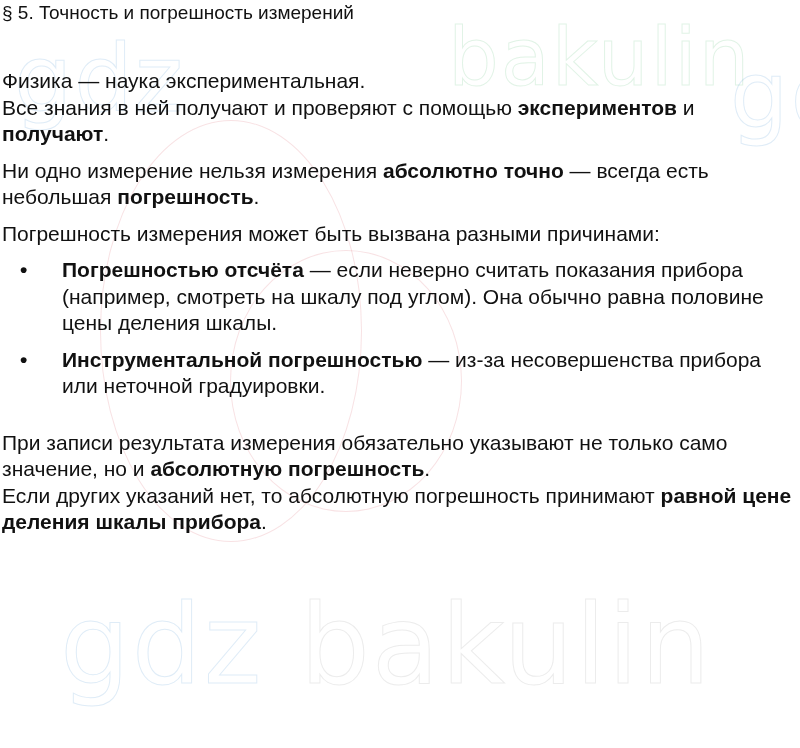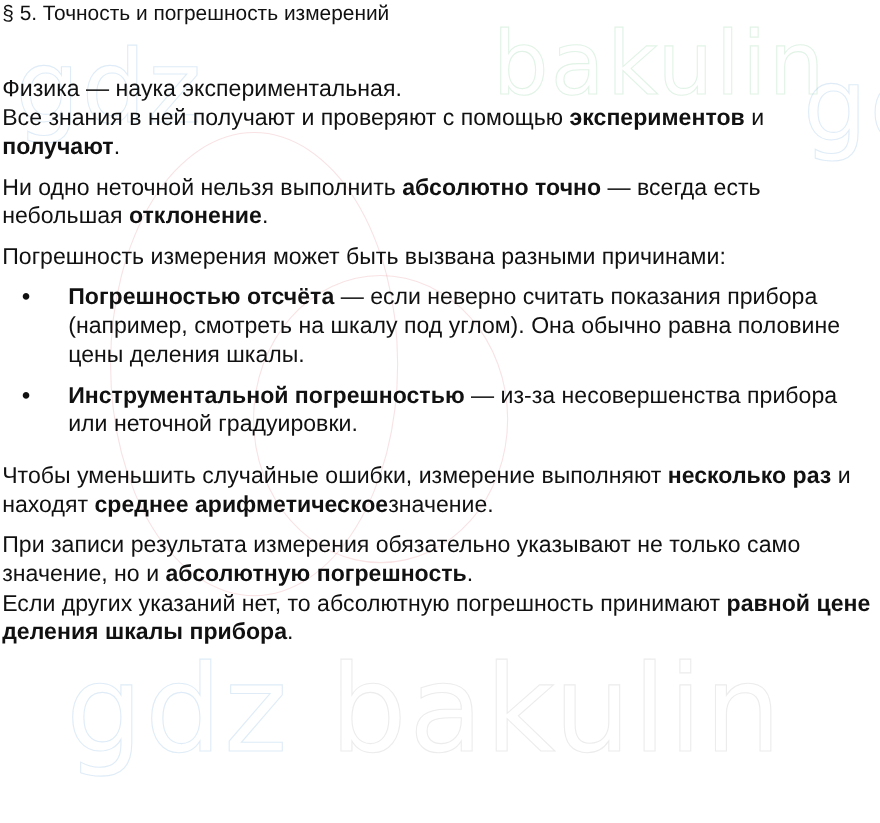--- a/index.html
+++ b/index.html
@@ -95,21 +95,21 @@
   <div class="gap-lg"></div>
 
   <p>
     <span>Физика — наука экспериментальная.</span><br>
     <span>Все знания в ней получают и проверяют с помощью </span><b>экспериментов</b><span> и </span><b>получают</b><span>.</span>
   </p>
 
   <div class="gap"></div>
 
   <p>
-    <span>Ни одно неточной нельзя выполнить </span><b>абсолютно точно</b><span> — всегда есть небольшая </span><b>отклонение</b><span>.</span>
+    <span>Ни одно измерение нельзя измерения </span><b>абсолютно точно</b><span> — всегда есть небольшая </span><b>погрешность</b><span>.</span>
   </p>
 
   <div class="gap"></div>
 
   <p>
     <span>Погрешность измерения может быть вызвана разными причинами:</span>
   </p>
 
   <div class="gap"></div>
 
@@ -122,23 +122,20 @@
       <span class="bullet">•</span>
       <b>Инструментальной погрешностью</b><span> — из-за несовершенства прибора или неточной градуировки.</span>
     </li>
   </ul>
 
   <div class="gap"></div>
 
 
   <div class="gap"></div>
 
-  <p>
-    <span>Чтобы уменьшить случайные ошибки, измерение выполняют </span><b>несколько раз</b><span> и находят </span><b>среднее арифметическое</b><span>значение.</span>
-  </p>
 
   <div class="gap"></div>
 
   <p>
     <span>При записи результата измерения обязательно указывают не только само значение, но и </span><b>абсолютную погрешность</b><span>.</span>
   </p>
   <p>
     <span>Если других указаний нет, то абсолютную погрешность принимают </span><b>равной цене деления шкалы прибора</b><span>.</span>
   </p>
 </div>

